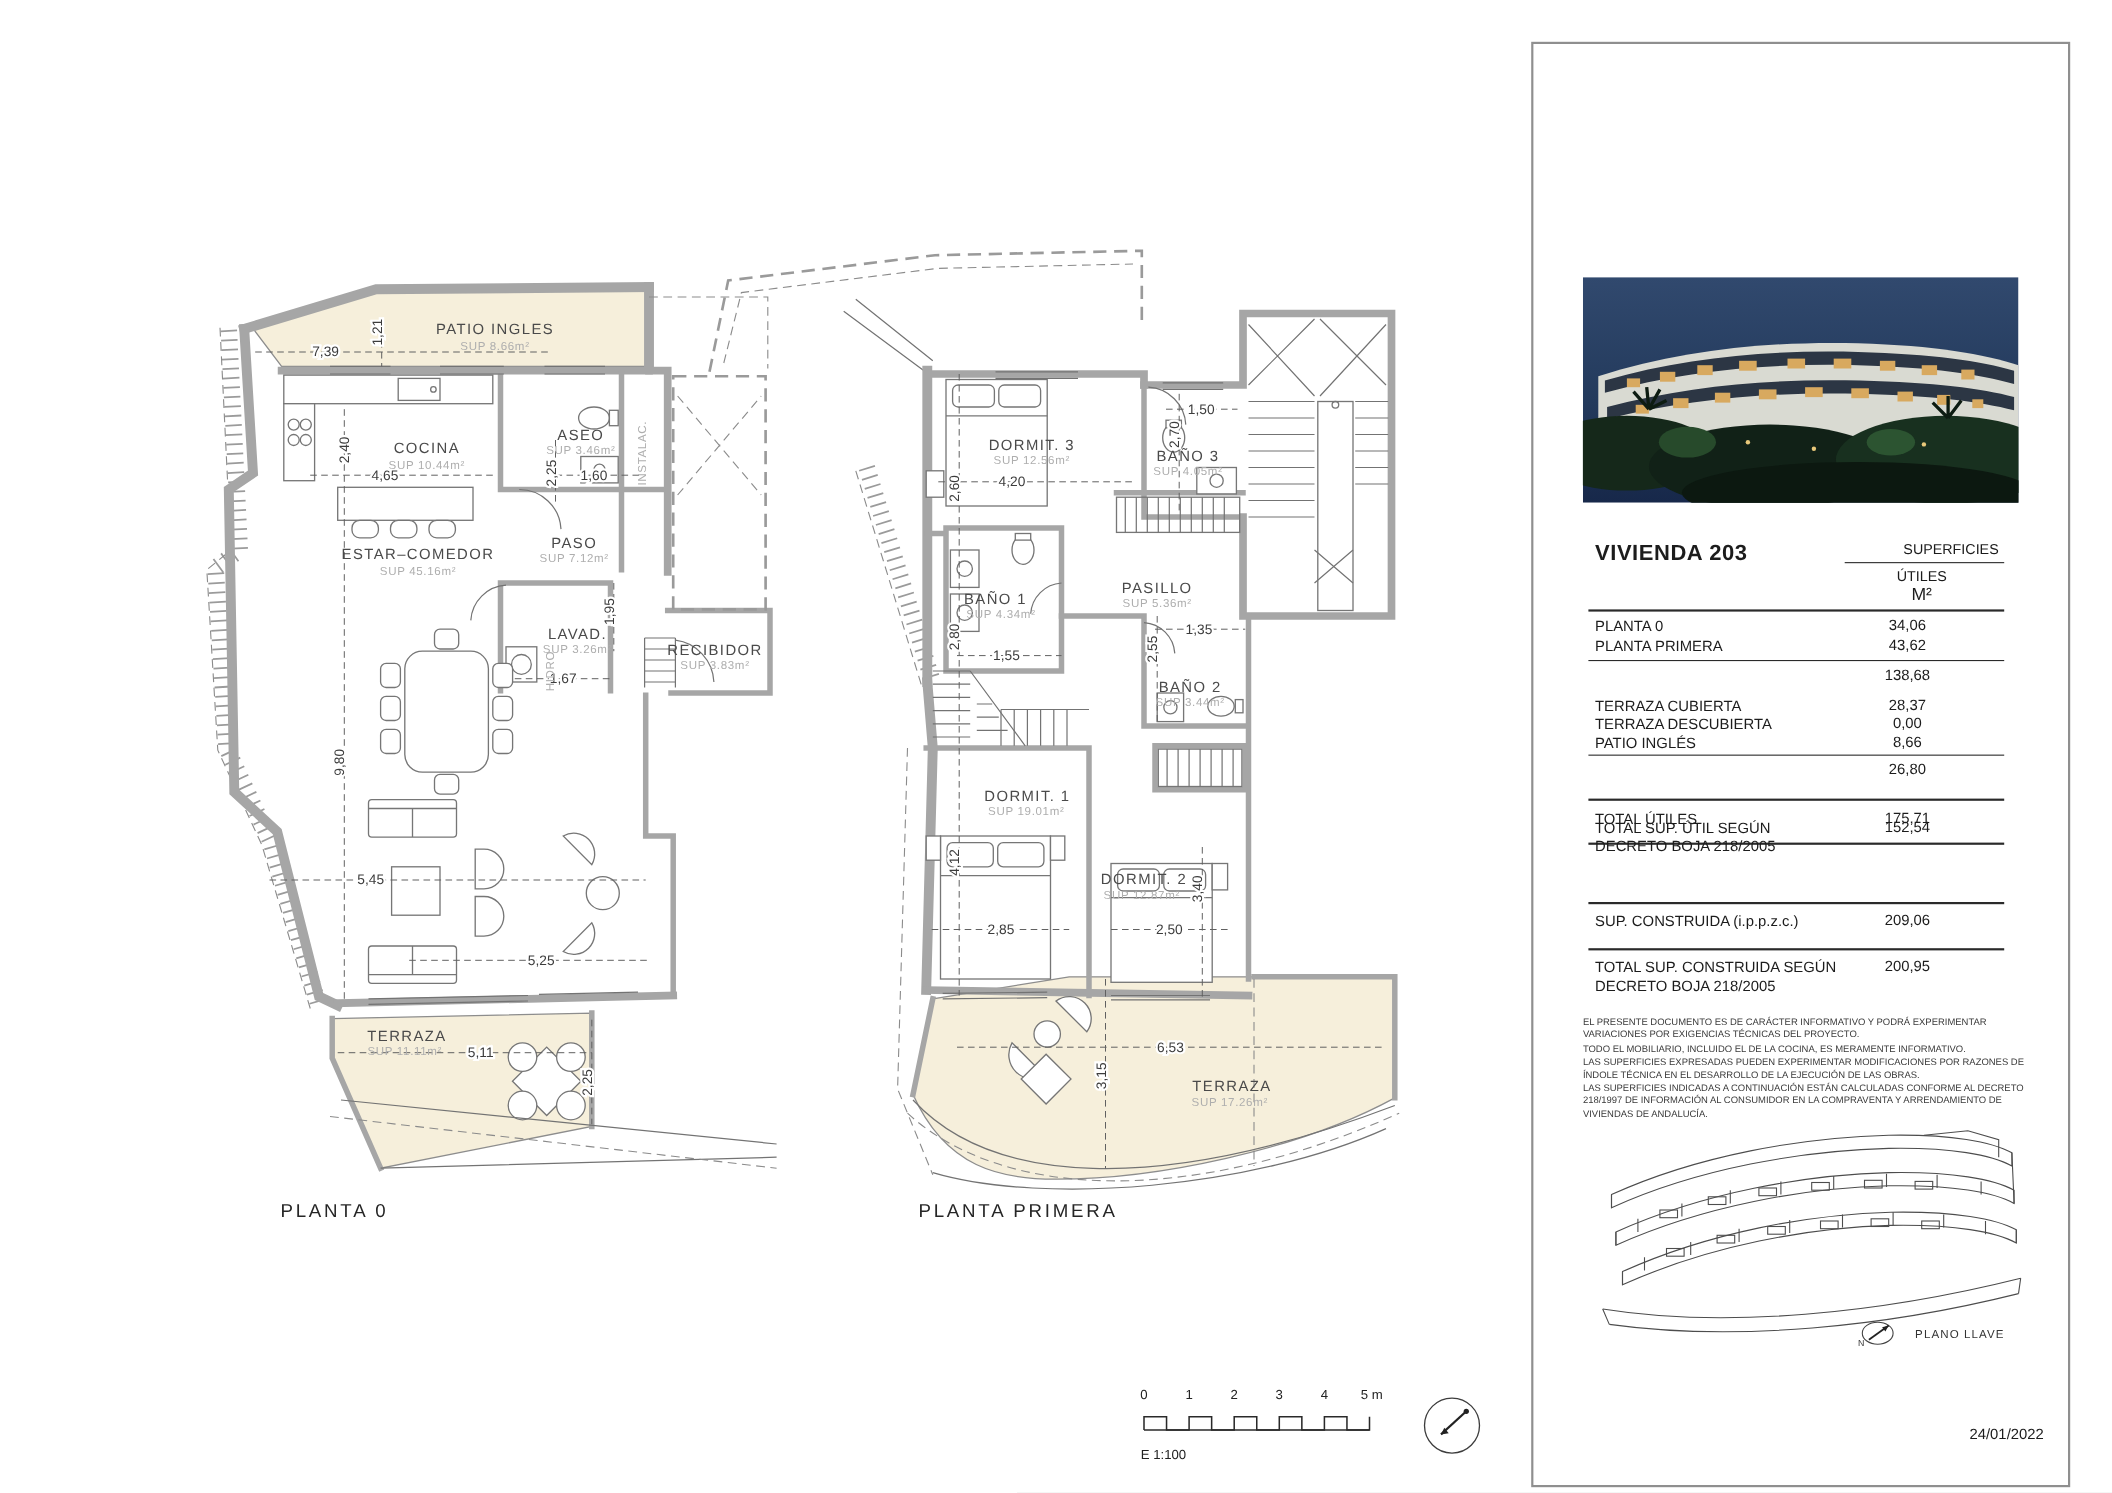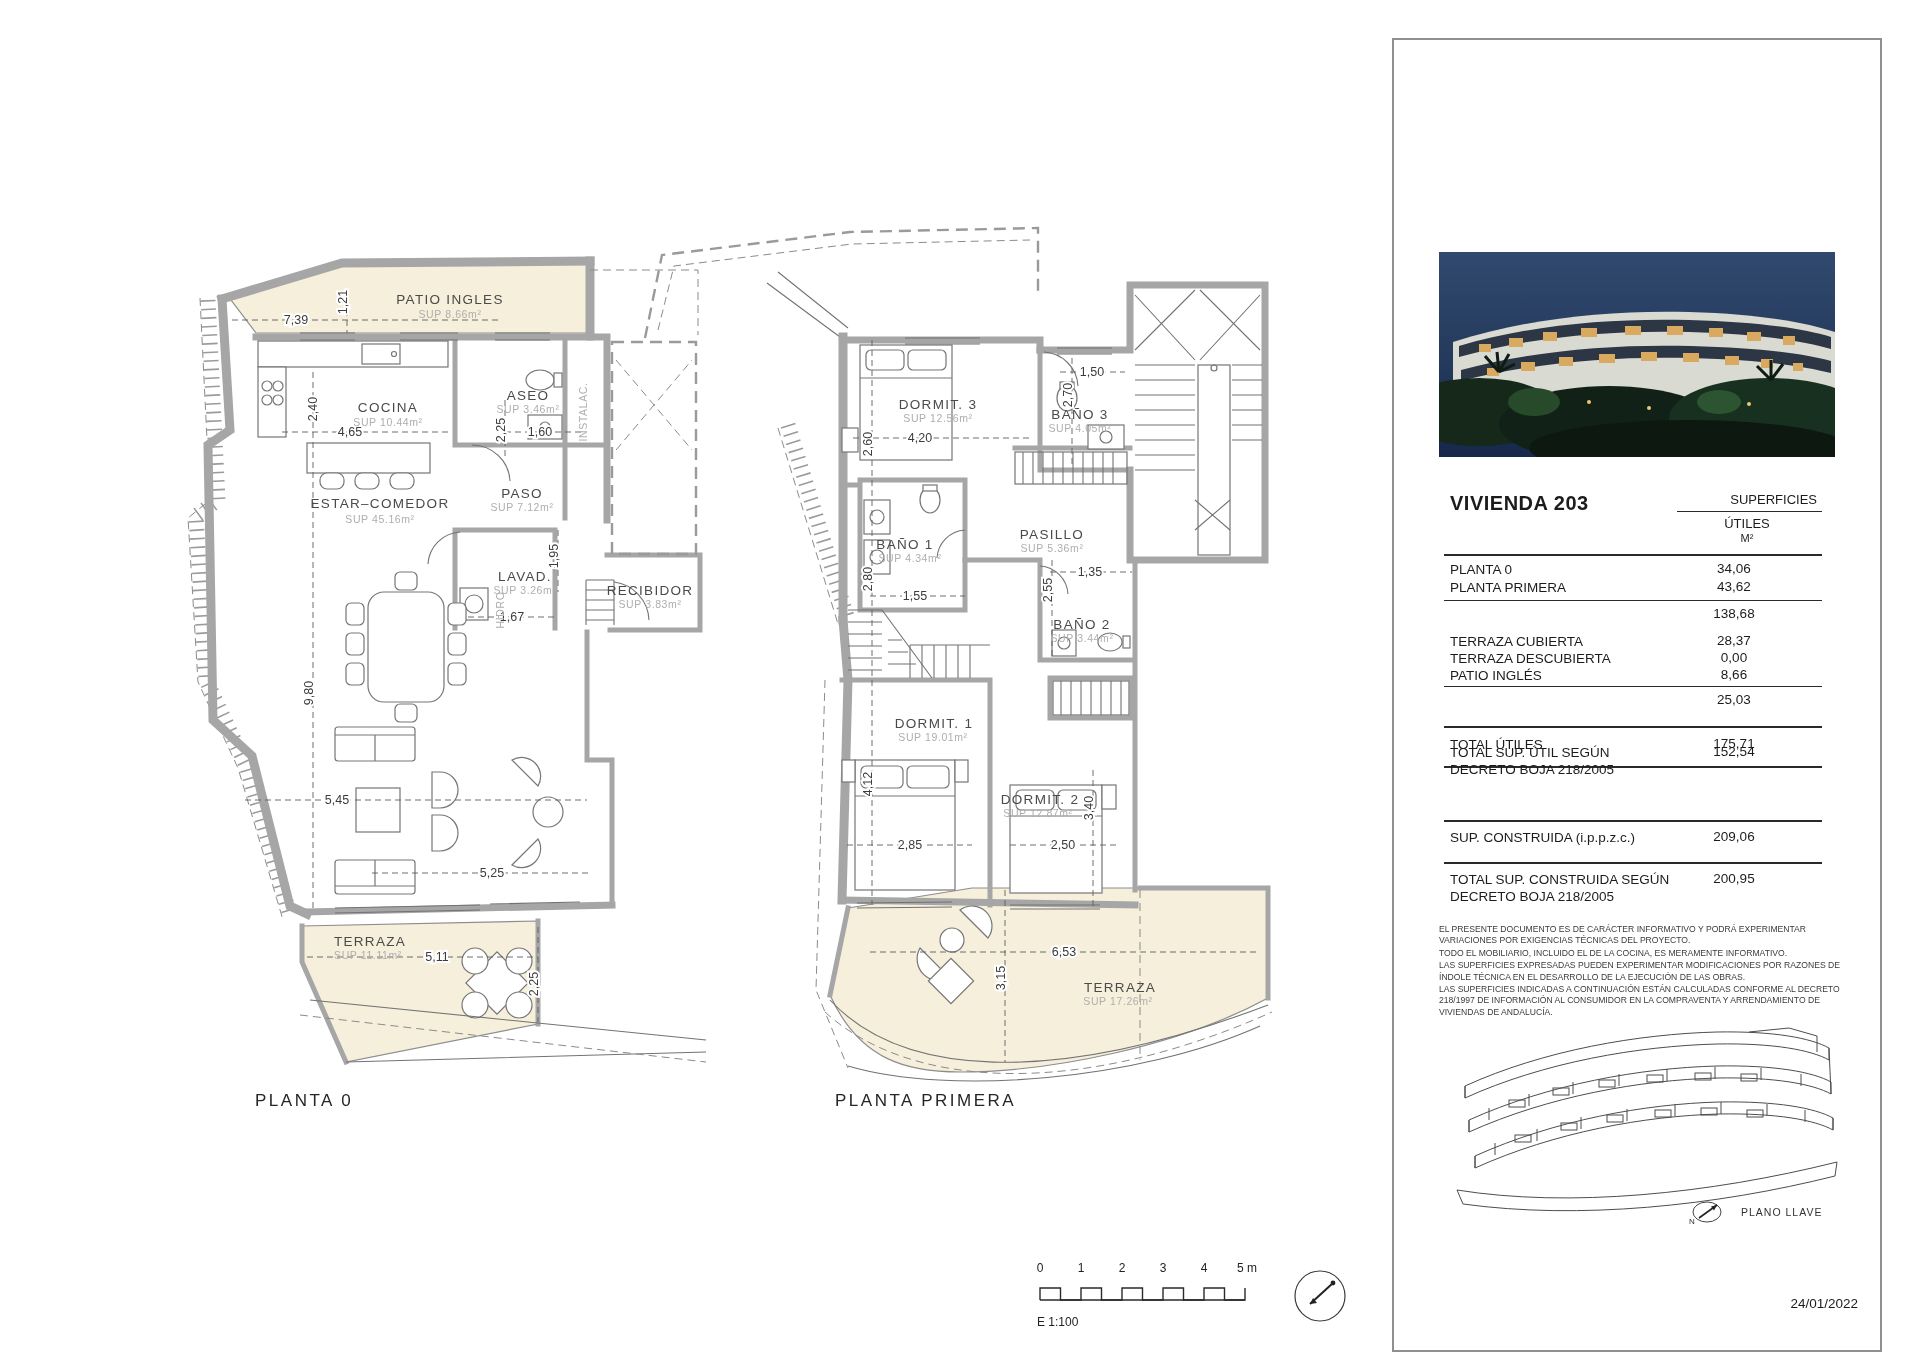--- a/index.html
+++ b/index.html
@@ -23,21 +23,21 @@
   .dimtxt{font-size:12.5px;fill:#3c3c3c;text-anchor:middle;paint-order:stroke;stroke:#ffffff;stroke-width:4px;}
   .ptitle{font-size:17px;fill:#262626;letter-spacing:2.5px;}
   
   .panel{position:absolute;left:1392px;top:38px;width:486px;height:1310px;
          border:2px solid #8f8f8f;background:#fff;}
   .photo{position:absolute;left:45px;top:212px;width:396px;height:205px;display:block;}
   .tblwrap{position:absolute;left:0;top:0;width:100%;height:100%;font-size:13.5px;color:#1c1c1c;}
   .unit-title{position:absolute;left:56px;top:452px;font-size:20px;font-weight:bold;letter-spacing:.5px;text-align:center;}
   .colhead{position:absolute;left:283px;top:452px;width:140px;text-align:right;font-size:13px;}
   .colsub{position:absolute;left:283px;top:476px;width:140px;text-align:center;font-size:13px;}
-  .colsub2{position:absolute;left:283px;top:492px;width:140px;text-align:center;font-size:11px;}
+  .colsub2{position:absolute;left:283px;top:492px;width:140px;text-align:center;font-size:16px;}
   .hl{position:absolute;left:50px;width:378px;border-top:2px solid #2a2a2a;}
   .hl1{position:absolute;left:50px;width:378px;border-top:1.2px solid #2a2a2a;}
   .hls{position:absolute;left:283px;width:145px;border-top:1.5px solid #2a2a2a;}
   .row{position:absolute;left:56px;width:372px;}
   .row .lab{display:inline-block;width:224px;vertical-align:top;line-height:17px;}
   .row .val{display:inline-block;width:120px;text-align:center;vertical-align:top;}
   .legal{position:absolute;left:45px;top:884px;width:402px;font-size:8.6px;line-height:11.4px;color:#3a3a3a;}
   .legal div{margin:0 0 1px 0;}
   .keyplan{position:absolute;left:55px;top:968px;width:392px;height:250px;}
   .kp-label{font-size:10.5px;fill:#333;letter-spacing:1px;}
@@ -421,21 +421,21 @@
         <span class="lab">TERRAZA CUBIERTA</span><span class="val">28,37</span>
       </div>
       <div class="row" style="top:610px">
         <span class="lab">TERRAZA DESCUBIERTA</span><span class="val">0,00</span>
       </div>
       <div class="row" style="top:627px">
         <span class="lab">PATIO INGLÉS</span><span class="val">8,66</span>
       </div>
       <div class="hl1" style="top:646px"></div>
       <div class="row" style="top:652px">
-        <span class="lab"></span><span class="val">25,03</span>
+        <span class="lab"></span><span class="val">26,80</span>
       </div>
       <div class="hl" style="top:686px"></div>
       <div class="row" style="top:696px">
         <span class="lab">TOTAL ÚTILES</span><span class="val">175,71</span>
       </div>
       <div class="hl" style="top:726px"></div>
       <div class="row" style="top:704px">
         <span class="lab">TOTAL SUP. ÚTIL SEGÚN DECRETO BOJA 218/2005</span><span class="val">152,54</span>
       </div>
       <div class="hl" style="top:780px"></div>

